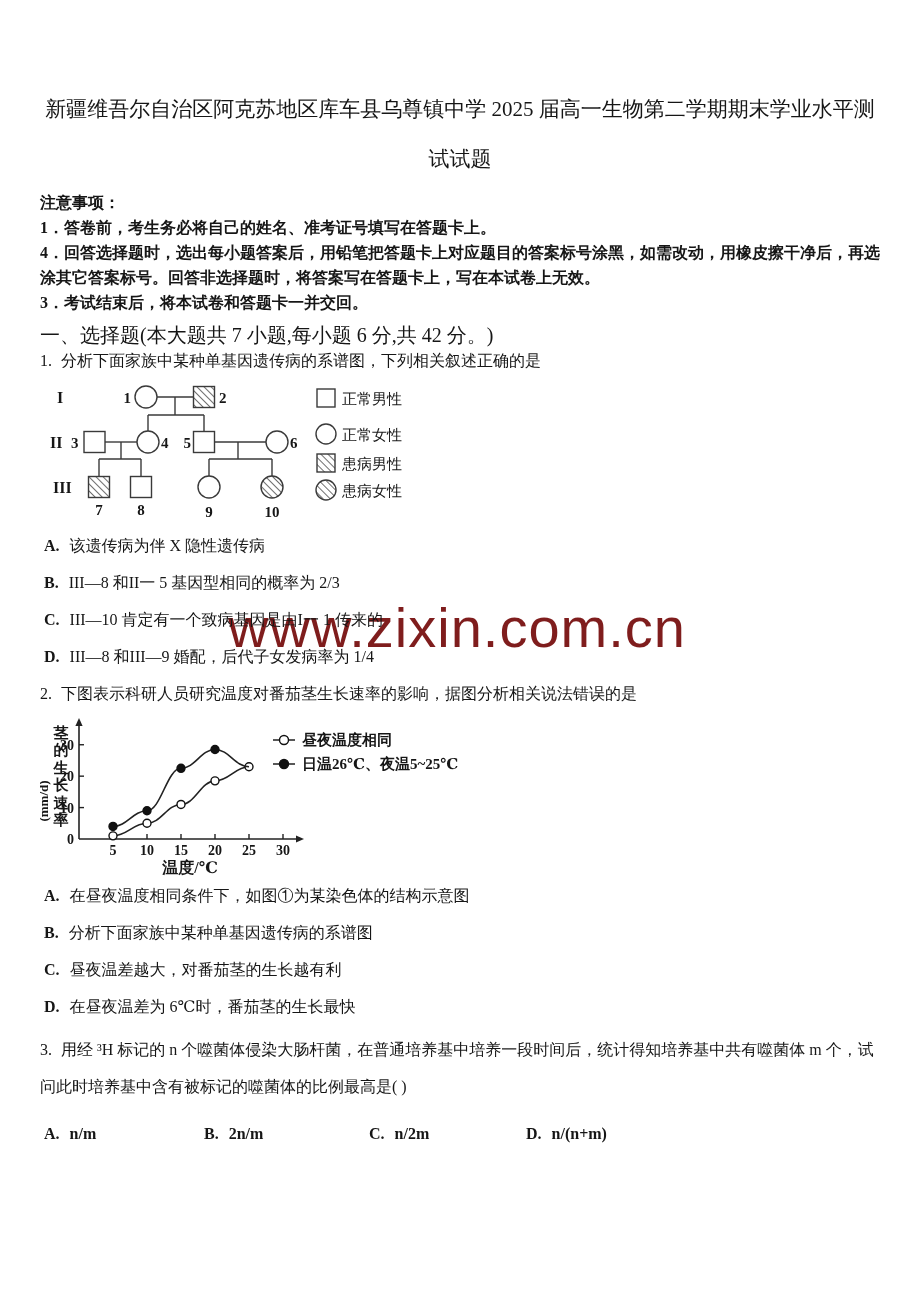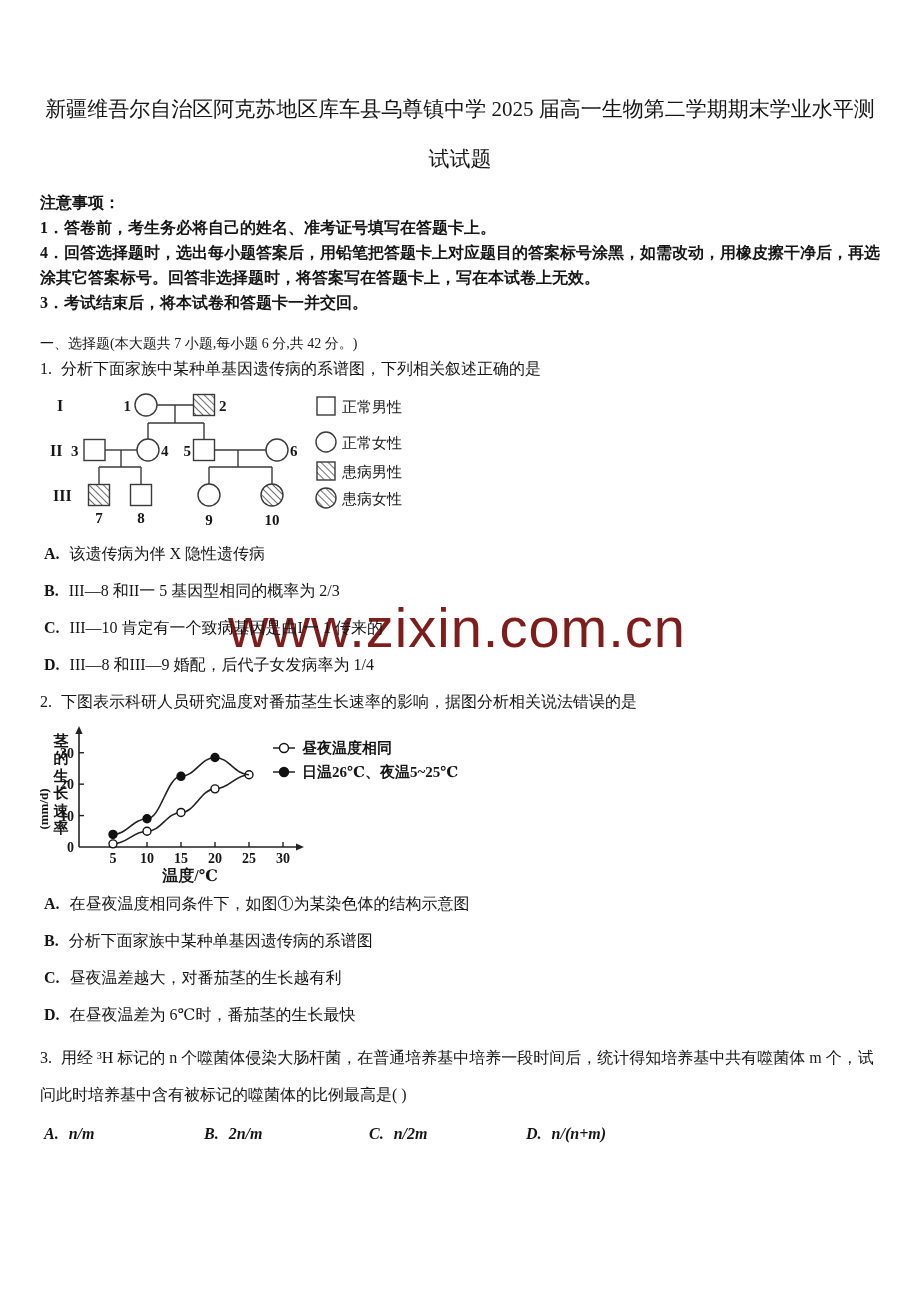--- a/index.html
+++ b/index.html
@@ -5,30 +5,30 @@
   html,body{margin:0;padding:0;background:#888;}
   .page{position:relative;width:920px;height:1302px;background:#ffffff;overflow:hidden;
         font-family:"Liberation Serif","DejaVu Serif",serif;color:#161616;}
   .watermark{position:absolute;left:228px;top:600px;z-index:0;
              font-family:"Liberation Sans","DejaVu Sans",sans-serif;
              font-size:56px;line-height:1;color:#7f1d1d;letter-spacing:1px;white-space:nowrap;}
   .content{position:relative;z-index:1;padding:84px 40px 0 40px;}
   h1.title{margin:0 0 6px 0;font-size:21px;font-weight:normal;text-align:center;line-height:50px;}
   p{margin:0;font-size:16px;line-height:25px;}
   .notice-block p{margin:0;font-weight:bold;}
-  .section-h{margin-top:16px;font-size:14px;}
+  .section-h{margin-top:8px;font-size:20px;}
   .stem{margin-top:0;}
   .stem .qnum{margin-right:9px;}
   .loose{line-height:37px;margin-top:4px;}
   .fig{margin:4px 0 0 5px;}
   .fig-chart{margin:8px 0 0 0;}
   .q-options p.option{margin:0 0 12px 4px;}
   .q-options.gap15 p.option{margin-bottom:12px;}
   .opt-label{font-weight:bold;margin-right:10px;}
-  .option-row{margin:8px 0 0 4px;font-weight:bold;font-style:italic;}
+  .option-row{margin:16px 0 0 4px;font-weight:bold;}
   .option-row .opt-inline{display:inline-block;}
   .option-row .w1{width:160px;}
   .option-row .w2{width:165px;}
   .option-row .w3{width:157px;}
   svg text{font-family:"Liberation Serif","DejaVu Serif",serif;fill:#161616;}
   svg .num{font-size:15px;font-weight:600;}
   svg .gen{font-size:16px;font-weight:700;}
   svg .leg{font-size:15px;}
 </style>
 </head>

